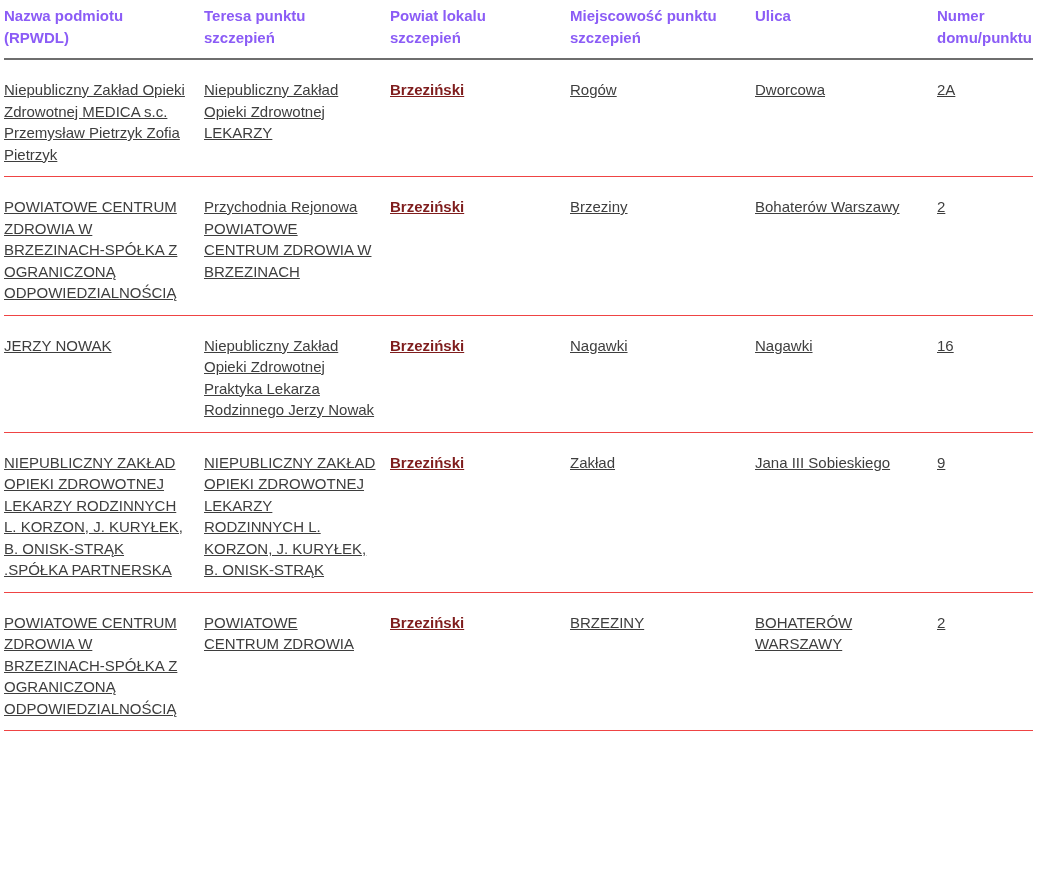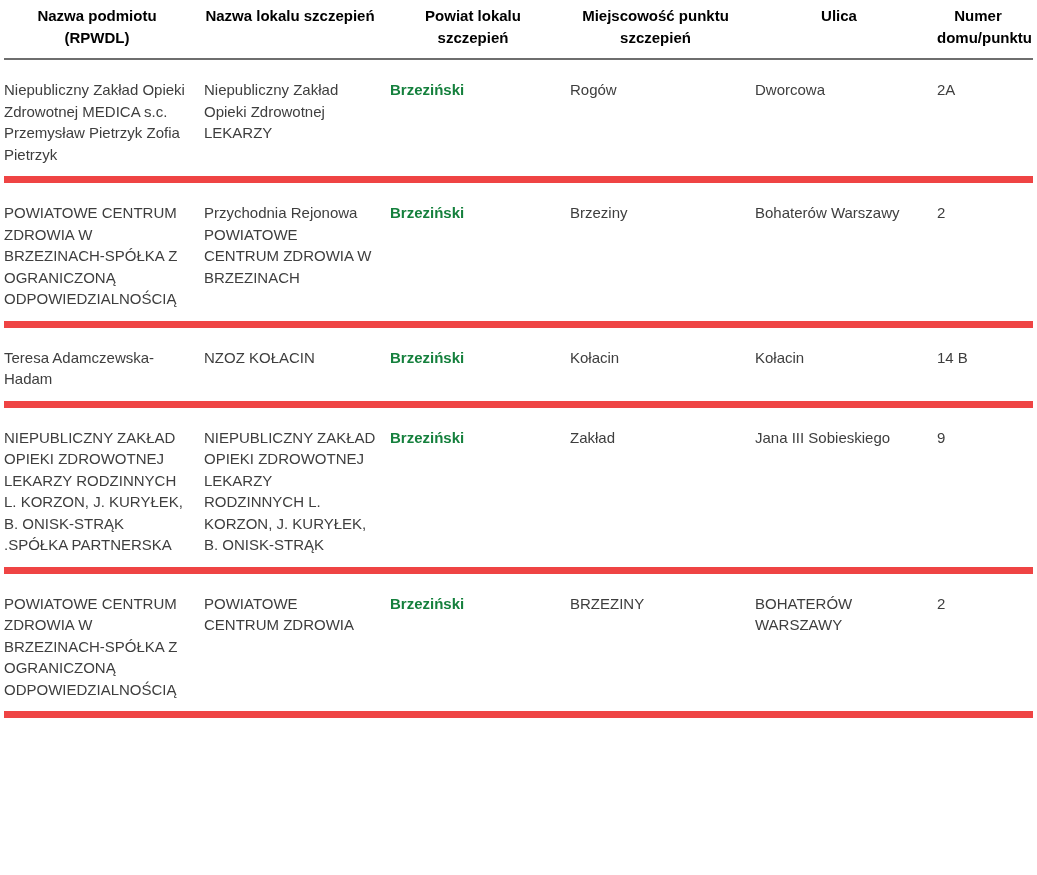--- a/index.html
+++ b/index.html
@@ -22,54 +22,55 @@
     margin-left: 4px;
     width: 1029px;
   }
   table.vax-table col.c1 { width: 200px; }
   table.vax-table col.c2 { width: 186px; }
   table.vax-table col.c3 { width: 180px; }
   table.vax-table col.c4 { width: 185px; }
   table.vax-table col.c5 { width: 182px; }
   table.vax-table col.c6 { width: 96px; }
   table.vax-table th {
-    text-align: center;
+    text-align: left;
     vertical-align: top;
     font-weight: bold;
-    color: #000000;
+    color: #8b5cf6;
     padding: 5px 14px 10px 0;
     border-bottom: 2px solid #6e6e6e;
   }
   table.vax-table td {
     vertical-align: top;
     padding: 19px 14px 11px 0;
-    border-bottom: 7px solid #ef4444;
+    border-bottom: 1px solid #ef4444;
     color: #3e3e3e;
+    text-decoration: underline;
   }
   table.vax-table td.bold {
     font-weight: bold;
-    color: #15803d;
+    color: #7f1d1d;
   }
 </style>
 </head>
 <body>
 
 <table class="vax-table">
   <colgroup>
     <col class="c1">
       <col class="c2">
       <col class="c3">
       <col class="c4">
       <col class="c5">
       <col class="c6">
   </colgroup>
   <thead>
     <tr>
       <th>Nazwa podmiotu (RPWDL)</th>
-      <th>Nazwa lokalu szczepień</th>
+      <th>Teresa punktu szczepień</th>
       <th>Powiat lokalu szczepień</th>
       <th>Miejscowość punktu szczepień</th>
       <th>Ulica</th>
       <th>Numer domu/punktu</th>
     </tr>
   </thead>
   <tbody>
       <tr>
         <td>Niepubliczny Zakład Opieki Zdrowotnej MEDICA s.c. Przemysław Pietrzyk Zofia Pietrzyk</td>
         <td>Niepubliczny Zakład Opieki Zdrowotnej LEKARZY</td>
@@ -80,26 +81,26 @@
       </tr>
       <tr>
         <td>POWIATOWE CENTRUM ZDROWIA W BRZEZINACH-SPÓŁKA Z OGRANICZONĄ ODPOWIEDZIALNOŚCIĄ</td>
         <td>Przychodnia Rejonowa POWIATOWE CENTRUM ZDROWIA W BRZEZINACH</td>
         <td class="bold">Brzeziński</td>
         <td>Brzeziny</td>
         <td>Bohaterów Warszawy</td>
         <td>2</td>
       </tr>
       <tr>
-        <td>Teresa Adamczewska-Hadam</td>
-        <td>NZOZ KOŁACIN</td>
+        <td>JERZY NOWAK</td>
+        <td>Niepubliczny Zakład Opieki Zdrowotnej Praktyka Lekarza Rodzinnego Jerzy Nowak</td>
         <td class="bold">Brzeziński</td>
-        <td>Kołacin</td>
-        <td>Kołacin</td>
-        <td>14 B</td>
+        <td>Nagawki</td>
+        <td>Nagawki</td>
+        <td>16</td>
       </tr>
       <tr>
         <td>NIEPUBLICZNY ZAKŁAD OPIEKI ZDROWOTNEJ LEKARZY RODZINNYCH L. KORZON, J. KURYŁEK, B. ONISK-STRĄK .SPÓŁKA PARTNERSKA</td>
         <td>NIEPUBLICZNY ZAKŁAD OPIEKI ZDROWOTNEJ LEKARZY RODZINNYCH L. KORZON, J. KURYŁEK, B. ONISK-STRĄK</td>
         <td class="bold">Brzeziński</td>
         <td>Zakład</td>
         <td>Jana III Sobieskiego</td>
         <td>9</td>
       </tr>
       <tr>

